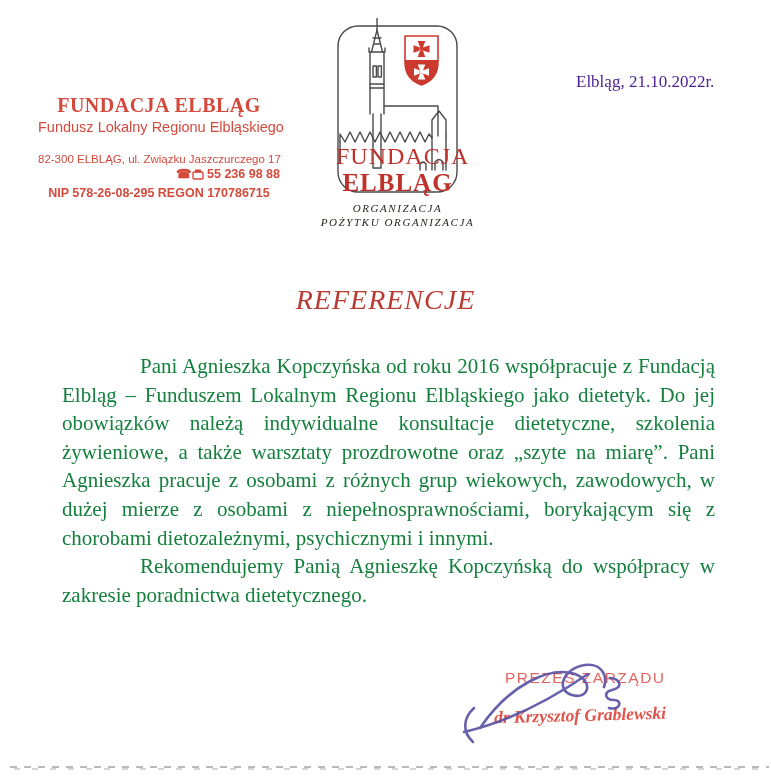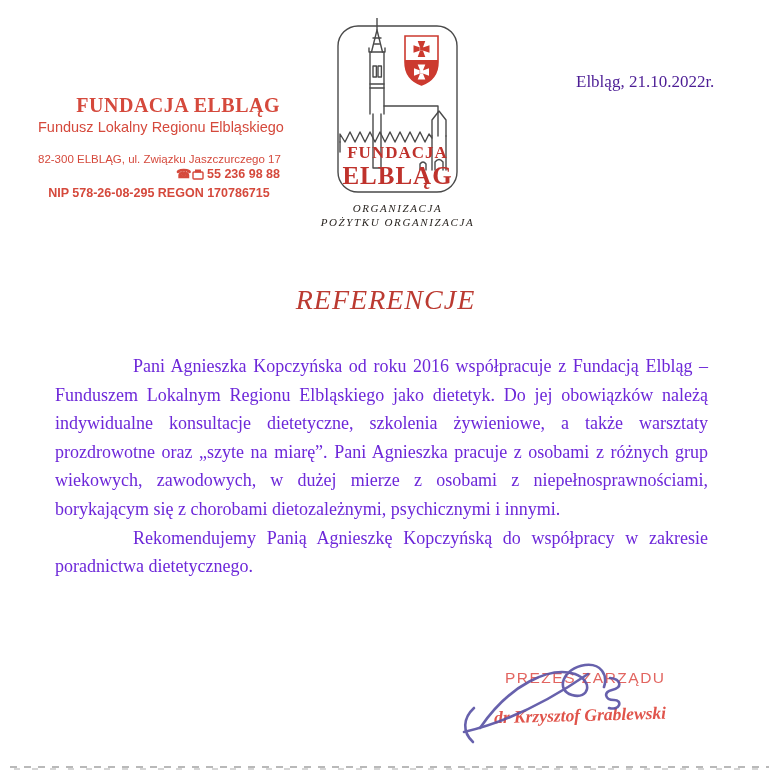--- a/index.html
+++ b/index.html
@@ -6,46 +6,46 @@
   .page {
     position:relative; width:771px; height:778px; background:#ffffff;
     font-family:"Liberation Serif", serif; color:#2b2b2b; overflow:hidden;
   }
 
   
   .letterhead {
     position:absolute; left:38px; top:94px; width:242px;
     text-align:center; color:#d5493c; line-height:1.18;
   }
-  .lh-name { font-family:"Liberation Serif", serif; font-weight:bold; font-size:20px; letter-spacing:.5px; white-space:nowrap;text-align:right; }
+  .lh-name { font-family:"Liberation Serif", serif; font-weight:bold; font-size:20px; letter-spacing:.5px; white-space:nowrap; }
   .lh-sub  { font-family:"Liberation Sans", sans-serif; font-size:14.5px; margin-top:1px; white-space:nowrap; }
   .lh-addr { font-family:"Liberation Sans", sans-serif; font-size:11.5px; margin-top:17px; white-space:nowrap; }
   .lh-phone{ font-family:"Liberation Sans", sans-serif; font-size:12.5px; font-weight:bold; margin-top:1px; white-space:nowrap;text-align:right; }
   .lh-nip  { font-family:"Liberation Sans", sans-serif; font-size:12.5px; font-weight:bold; margin-top:2px; white-space:nowrap; }
   .fax-icon{ display:inline-block; vertical-align:-2px; }
 
   
   .logo-wrap { position:absolute; left:336px; top:18px; width:123px; }
   .logo-svg { display:block; }
   .logo-text { position:absolute; left:0; top:126px; width:123px; text-align:center; color:#bf322c; line-height:1; }
-  .logo-text .l1 { font-family:"Liberation Serif", serif; font-weight:bold; font-size:17px; letter-spacing:1px; }
+  .logo-text .l1 { font-family:"Liberation Serif", serif; font-weight:normal; font-size:24px; letter-spacing:1px; }
   .logo-text .l2 { font-family:"Liberation Serif", serif; font-weight:bold; font-size:25px; letter-spacing:1px; margin-top:2px; }
   .org-type { position:absolute; left:-40px; top:184px; width:203px; text-align:center; color:#2a2521;
               font-family:"Liberation Serif", serif; font-size:11px; letter-spacing:1.6px; line-height:1.25;font-style:italic; }
 
   
   .date-line { position:absolute; left:576px; top:72px; font-size:17px; color:#4c1d95; white-space:nowrap; }
 
   
   .doc-title { position:absolute; left:0; top:284px; width:771px; text-align:center;
                color:#bb3a31; font-size:28px; letter-spacing:1px; font-weight:normal;font-style:italic; }
 
   
-  .body-text { position:absolute; left:55px; top:352px; width:653px;
-               font-size:18px; line-height:28.6px; color:#6d28d9; }
+  .body-text { position:absolute; left:62px; top:352px; width:653px;
+               font-size:21px; line-height:28.6px; color:#15803d; }
   .body-text p { margin:0; text-indent:78px; text-align:justify; }
 
   
   .sig-role { position:absolute; left:505px; top:669px; font-family:"Liberation Sans", sans-serif;
               font-size:15.5px; letter-spacing:1.5px; color:rgba(223,88,82,.92); white-space:nowrap; }
   .sig-name { position:absolute; left:494px; top:705px; font-style:italic; font-weight:bold;
               font-size:17.5px; color:#e0544b; transform:rotate(-1.5deg); white-space:nowrap; }
   .sig-scrawl { position:absolute; left:458px; top:648px; }
 
   

